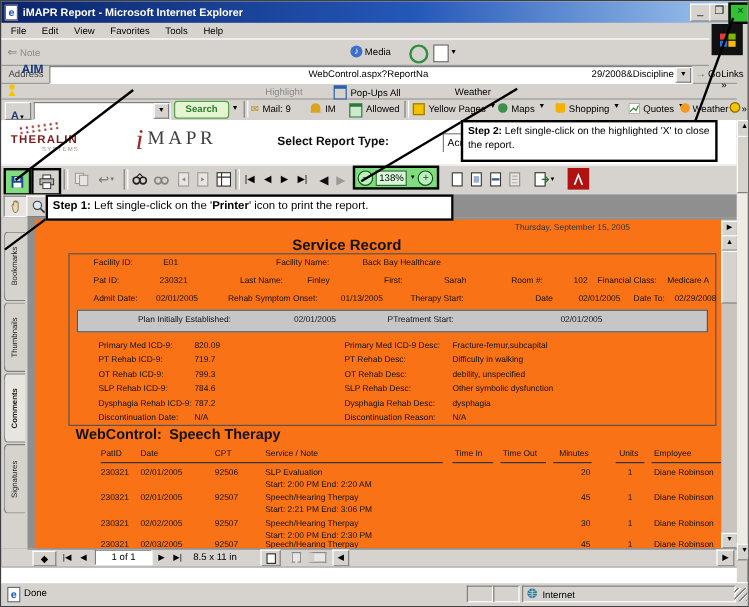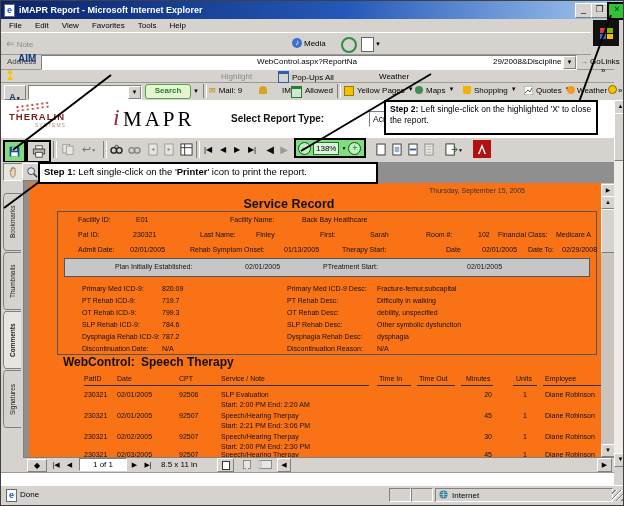--- a/index.html
+++ b/index.html
@@ -108,21 +108,21 @@
   </div>
   <div class="abs sunken" style="left:27px;top:84px;width:112px;height:13px;"></div>
   <div class="abs raised" style="left:127px;top:85px;width:11px;height:11px;font-size:6px;text-align:center;line-height:10px;">▼</div>
   <div class="abs" style="left:144px;top:83px;width:44px;height:13px;background:#e4f5d2;border:1.5px solid #59a04a;border-radius:3px;text-align:center;font-size:8px;color:#2d7d2d;font-weight:bold;line-height:12px;"><span>Search</span></div>
   <span class="abs" style="left:192px;top:87px;font-size:6px;">▼</span>
   <div class="abs sep" style="left:202px;top:83px;height:14px;"></div>
   <div class="abs t8" style="left:208px;top:85px;display:flex;gap:3px;">
     <span style="color:#b58a00;">✉</span>
       <span>Mail: 9</span>
   </div>
-  <div class="abs t8" style="left:258px;top:85px;display:flex;gap:15px;">
+  <div class="abs t8" style="left:258px;top:85px;display:flex;gap:4px;">
     <span style="display:inline-block;width:8px;height:8px;border-radius:50% 50% 0 0;background:#d9a520;"></span>
       <span>IM</span>
   </div>
   <div class="abs t8" style="left:290px;top:85px;display:flex;gap:3px;">
     <span style="display:inline-block;width:9px;height:8px;border:1px solid #2a7a3a;border-top:3px solid #2a7a3a;background:#cfe9cf;"></span>
       <span>Allowed</span>
   </div>
   <div class="abs sep" style="left:336px;top:83px;height:14px;"></div>
   <div class="abs t8" style="left:343px;top:85px;display:flex;gap:3px;">
     <span style="display:inline-block;width:8px;height:8px;background:#f2c200;border:1px solid #9a7a00;"></span>
@@ -154,21 +154,21 @@
   <div class="abs" style="left:607px;top:84px;width:8px;height:11px;">
     <span style="display:block;width:7px;height:7px;border-radius:50%;background:#f5c400;border:1px solid #8a6a00;"></span>
   </div>
   <span class="abs" style="left:617px;top:85px;font-size:8px;">»</span>
 
   <div class="abs" style="left:0;top:99px;width:613px;height:37px;background:#fff;"></div>
   <div class="abs" style="left:14px;top:102px;width:34px;height:7px;background-image:radial-gradient(#a33530 1px,transparent 1.3px);background-size:5px 4px;transform:rotate(-8deg);"></div>
   <span class="abs" style="left:8px;top:110px;font-size:9.5px;font-weight:bold;letter-spacing:1px;color:#7b1d1d;">THERALIN</span>
   <span class="abs" style="left:34px;top:121px;font-size:5px;letter-spacing:1px;color:#b08a8a;">SYSTEMS</span>
   <span class="abs" style="left:112px;top:103px;font-family:'Liberation Serif',serif;font-style:italic;font-size:24px;color:#9b2b2b;">i</span>
-  <span class="abs" style="left:122px;top:106px;font-family:'Liberation Serif',serif;font-size:21px;letter-spacing:3px;color:#000000;">MAPR</span>
+  <span class="abs" style="left:122px;top:106px;font-family:'Liberation Serif',serif;font-size:16px;letter-spacing:3px;color:#404040;">MAPR</span>
   <span class="abs" style="left:230px;top:112px;font-size:10px;font-weight:bold;color:#111;">Select Report Type:</span>
   <div class="abs sunken" style="left:368px;top:110px;width:88px;height:14px;">
     <span style="position:absolute;left:3px;top:2px;font-size:8.5px;">AcrobatReader</span>
     <span class="raised" style="position:absolute;right:0;top:0;width:12px;height:12px;font-size:6px;text-align:center;line-height:11px;">▼</span>
   </div>
 
   <div class="abs" style="left:0;top:136px;width:613px;height:25px;background:#d6d3ce;border-top:1px solid #fff;border-bottom:1px solid #808080;"></div>
   <div class="tbtn hl-green" style="left:2px;top:139px;">
     <svg width="13" height="13" viewBox="0 0 16 16">
       <path d="M2 2 H13 L14 3 V14 H2 Z" fill="#1d4d8f"></path>

